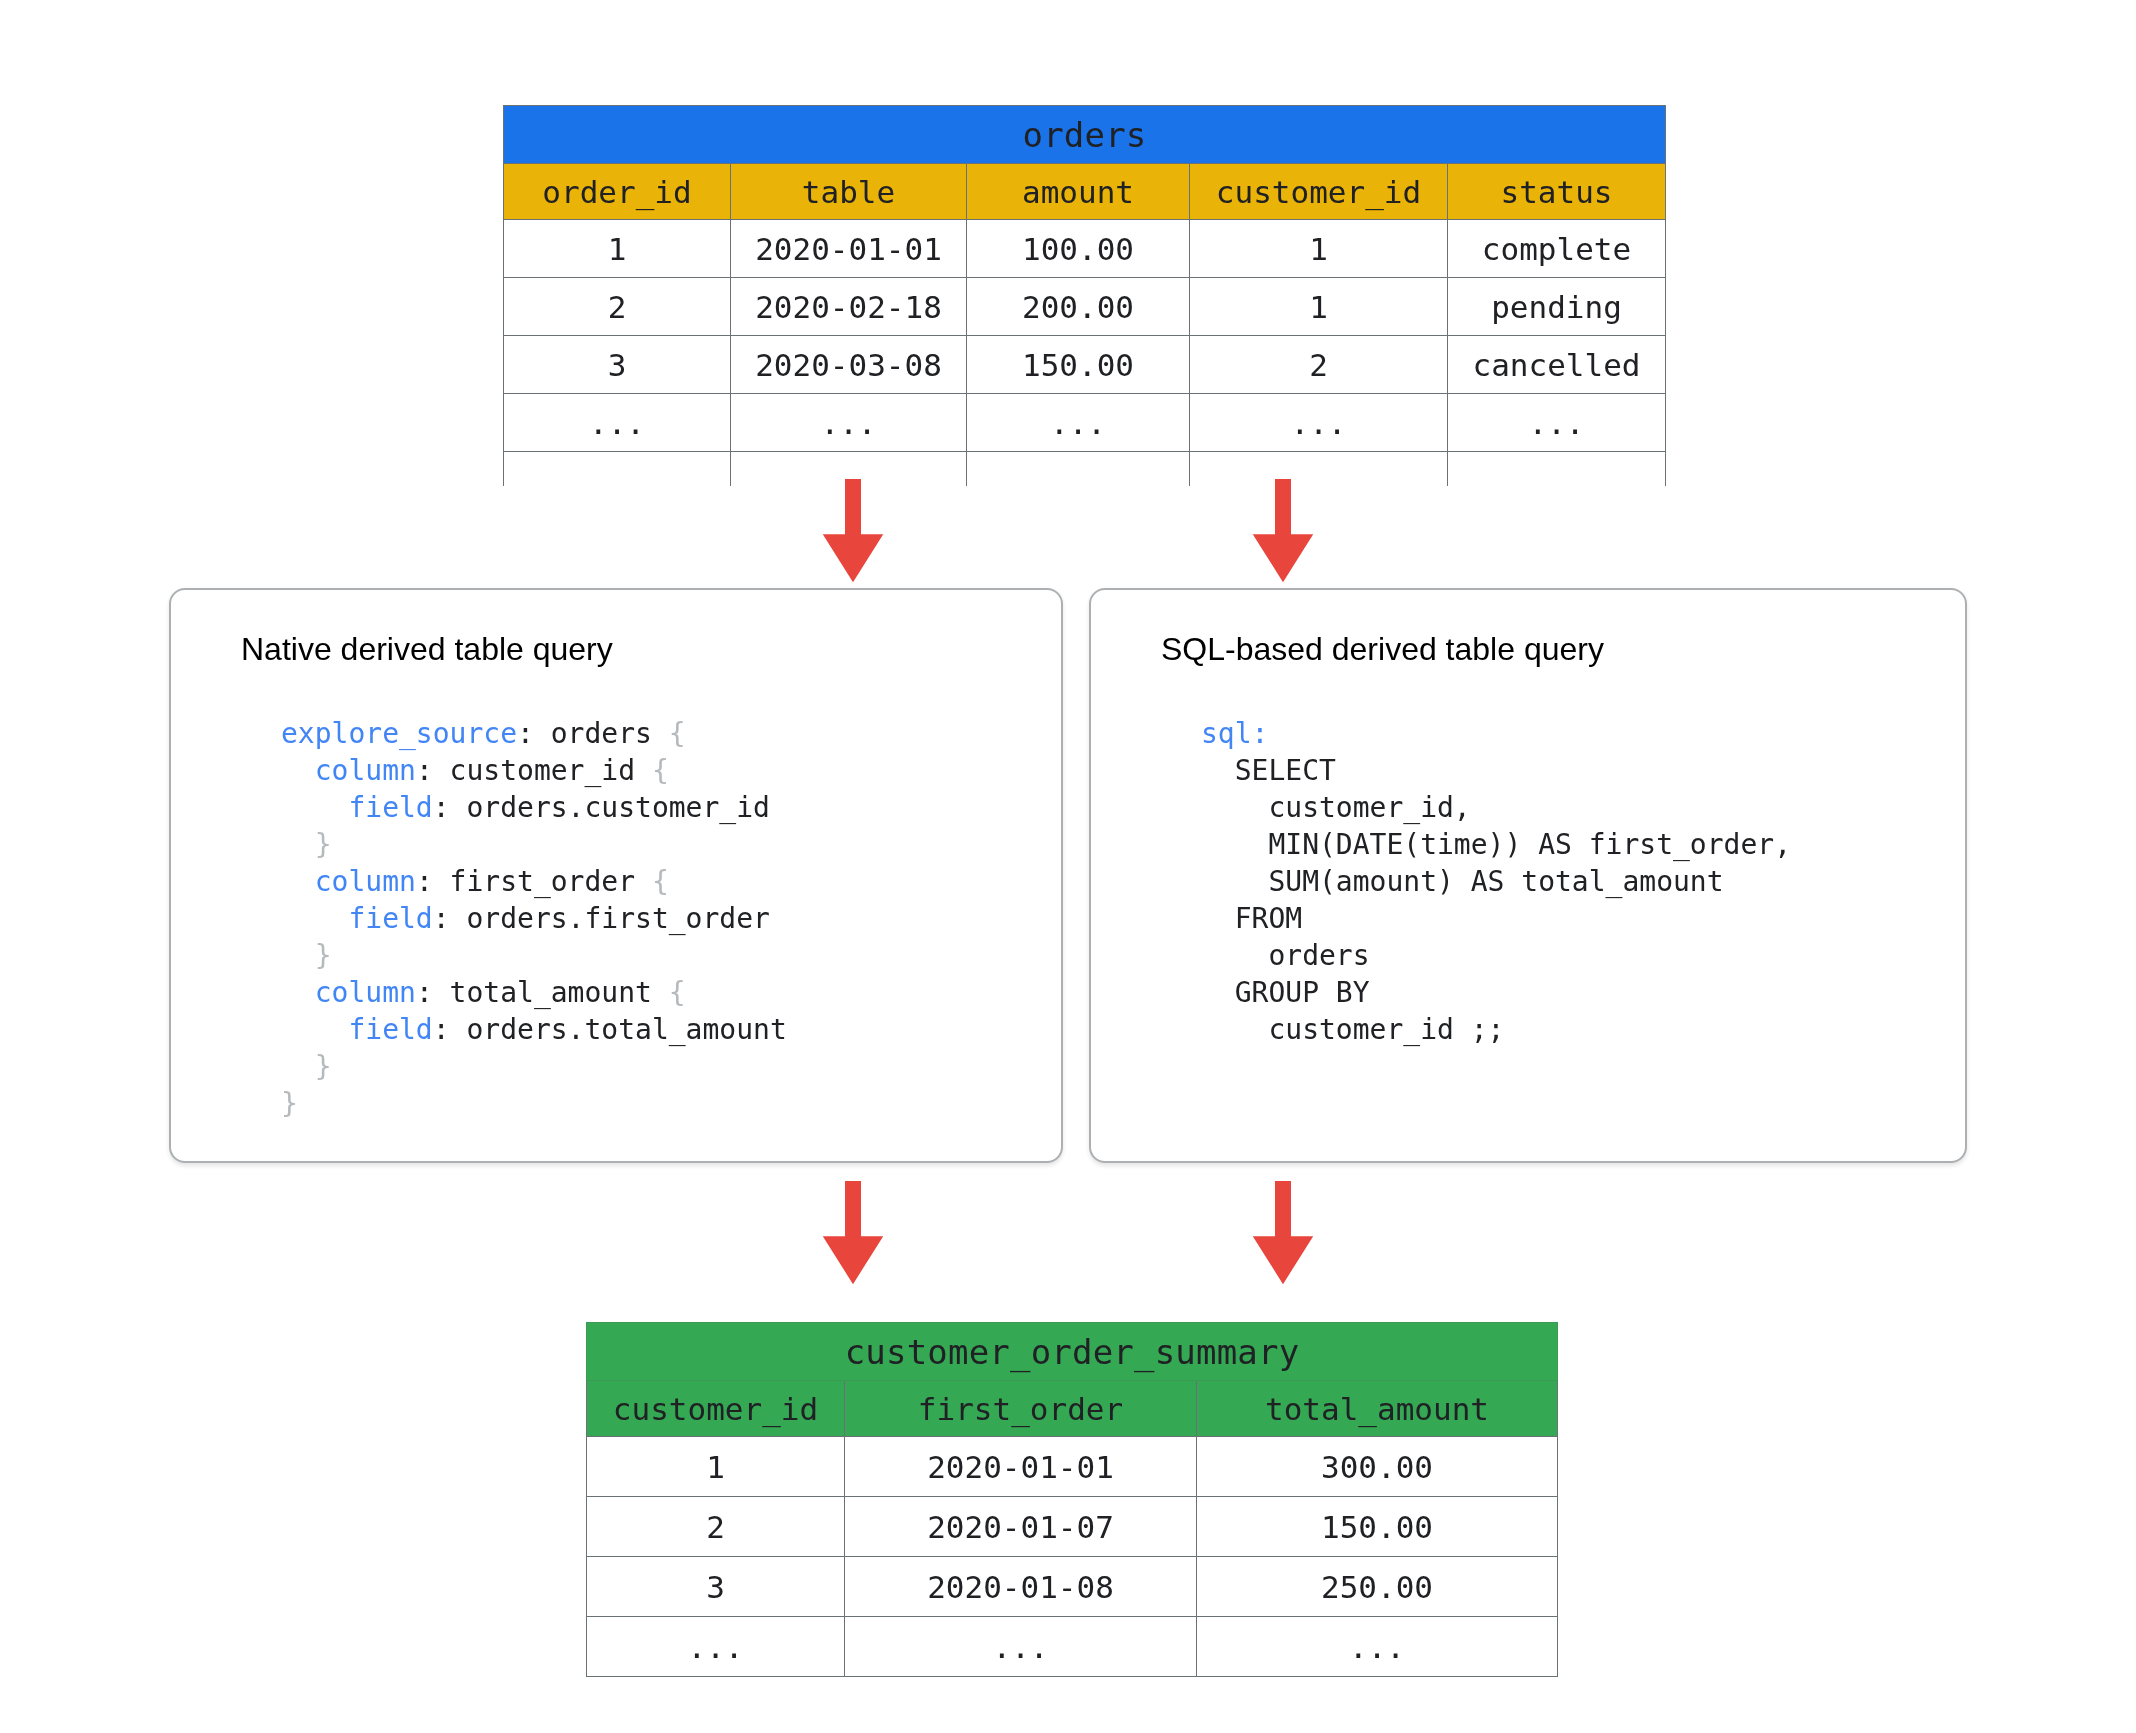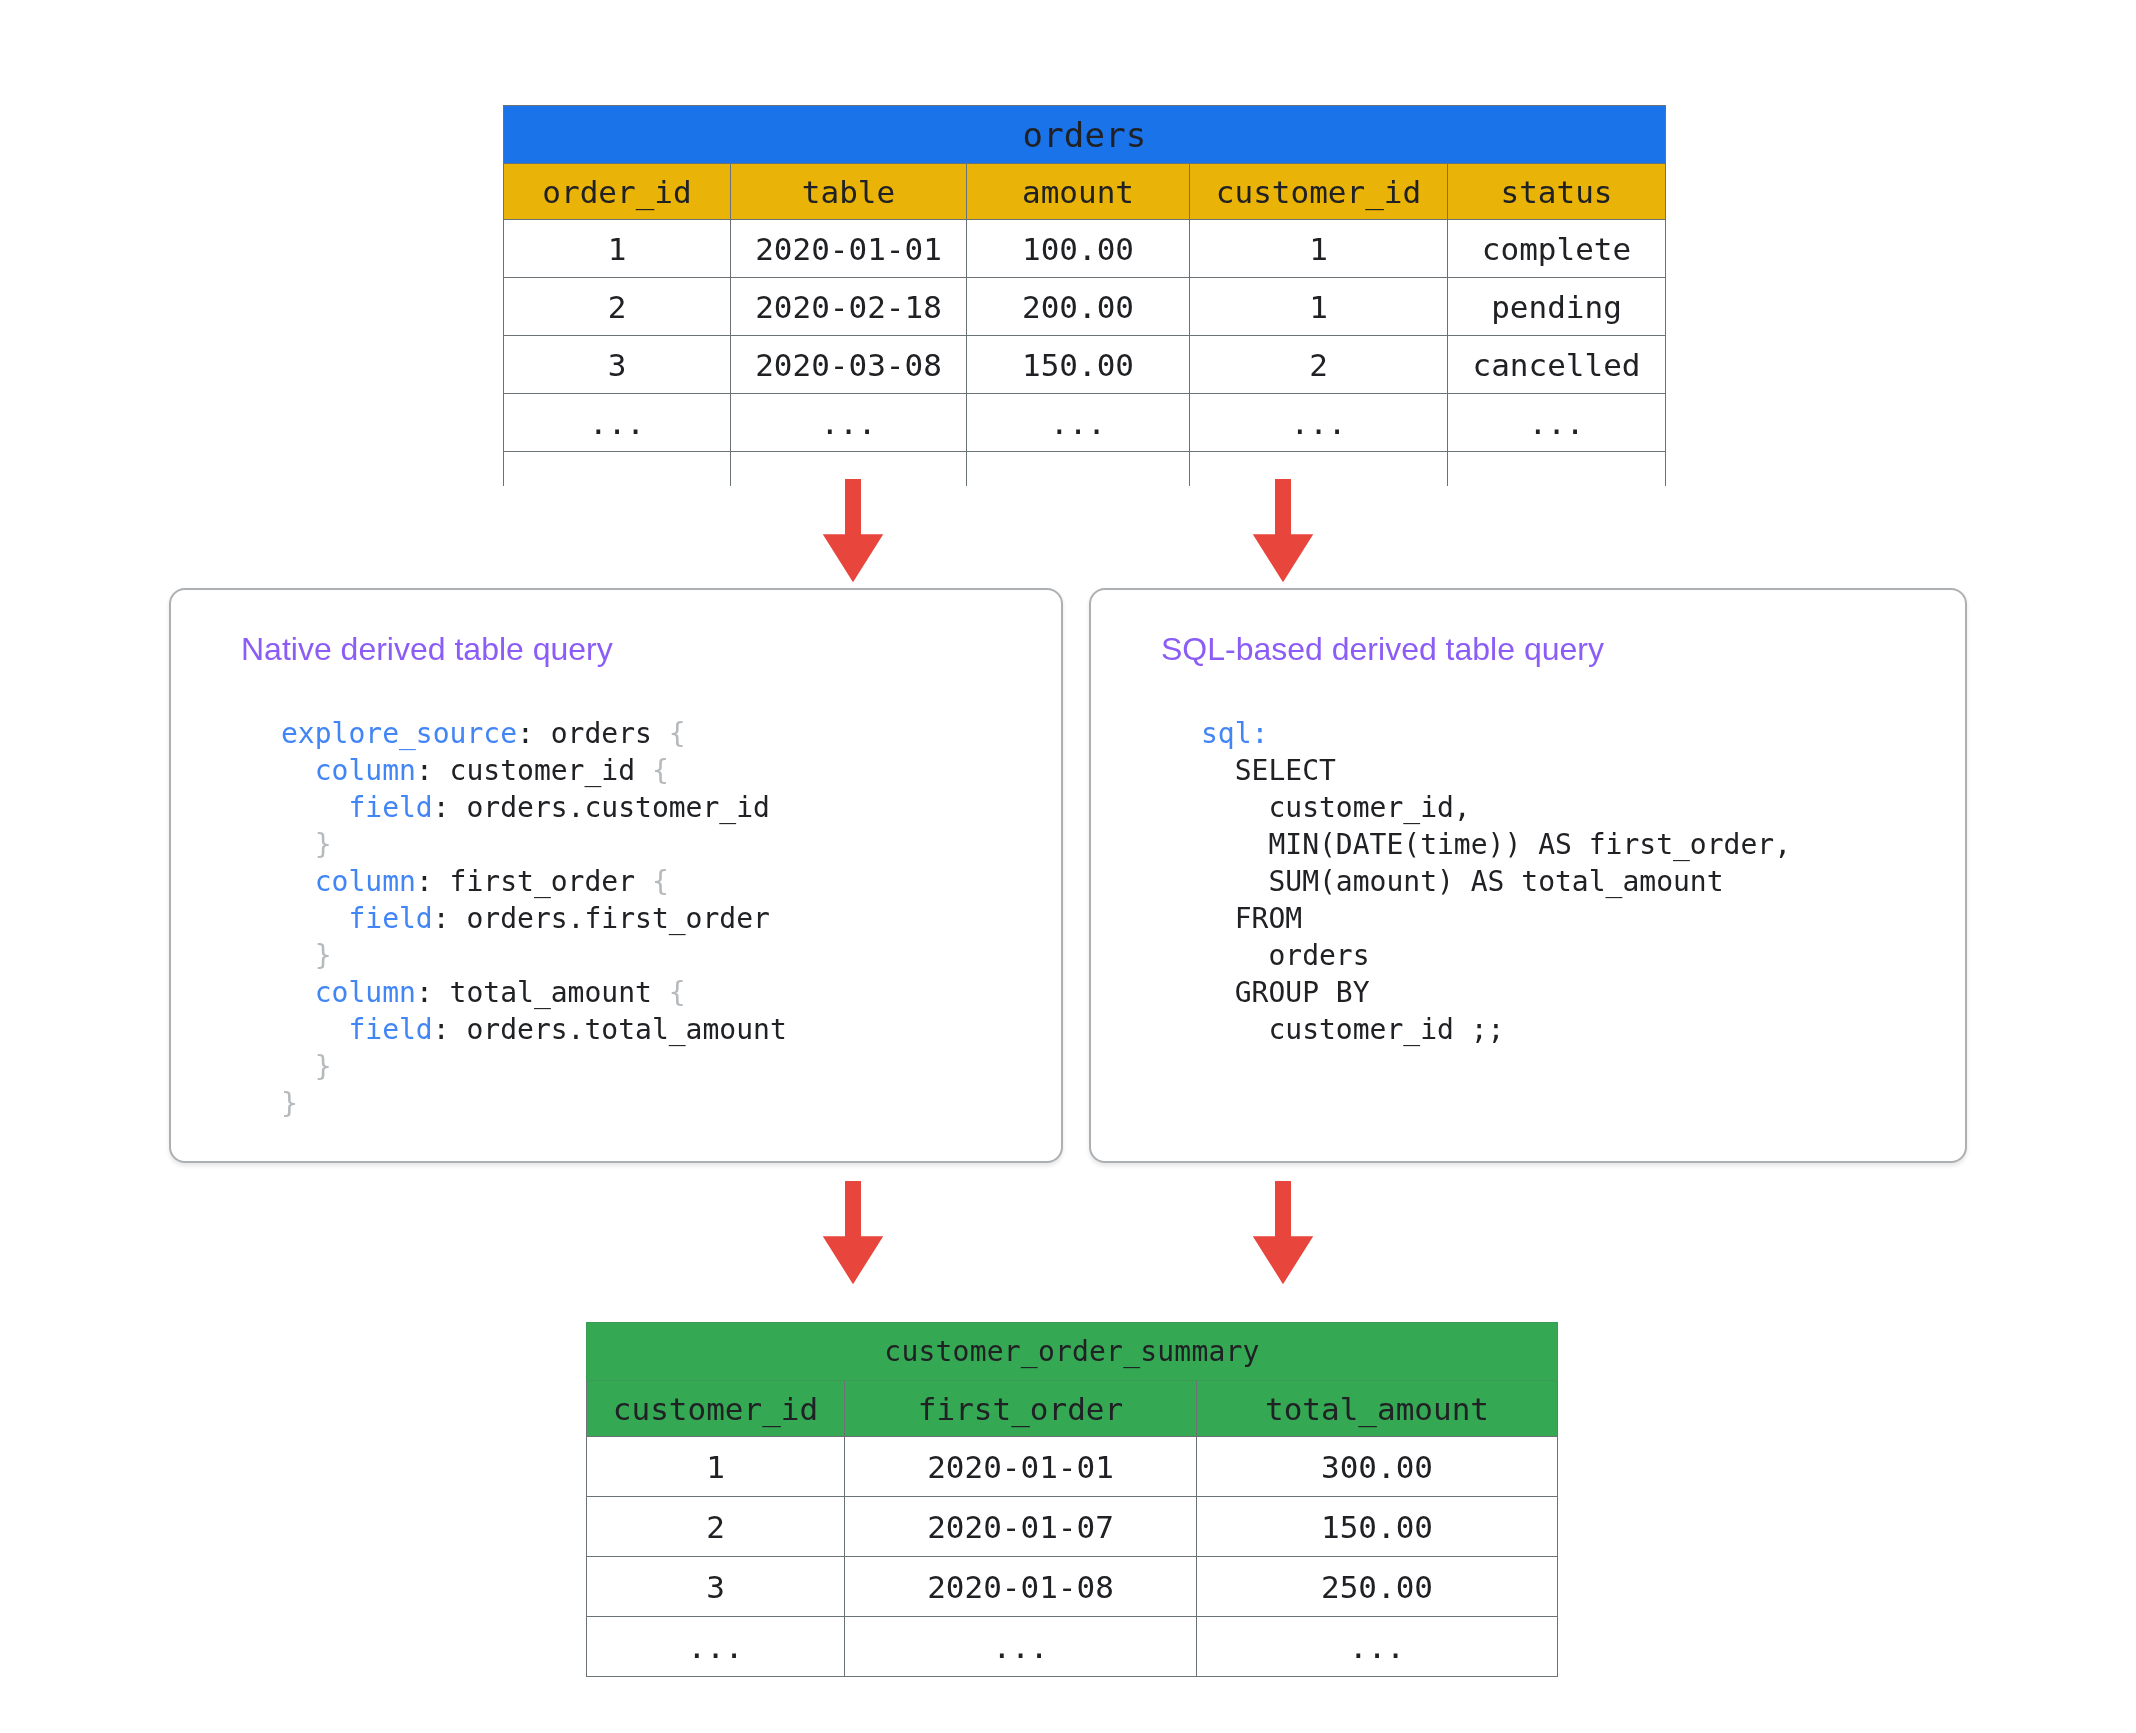--- a/index.html
+++ b/index.html
@@ -70,21 +70,21 @@
   
   #summary-table {
     left: 586px;
     top: 1322px;
     width: 971px;
   }
   #summary-table .tbl-title {
     background: #34a853;
     border-color: #3c9a55;
     height: 57px;
-    font-size: 28px;
+    font-size: 34px;
   }
   #summary-table .tbl-head-cell {
     background: #34a853;
     height: 55px;
     font-size: 31px;
   }
   #summary-table td.body-cell {
     height: 59px;
     font-size: 31px;
   }
@@ -98,21 +98,21 @@
     box-sizing: border-box;
     box-shadow: 0 2.7px 4.5px rgba(0,0,0,0.10);
   }
   #native-box  { left: 169px;  top: 588px; width: 894px; height: 575px; }
   #sql-box     { left: 1089px; top: 588px; width: 878px;  height: 575px; padding-left: 48px; }
 
   .box-title {
     position: absolute;
     left: 70px;
     top: 41px;
-    color: #8b5cf6;
+    color: #000000;
     font-size: 32px;
     font-family: "Liberation Sans", sans-serif;
     white-space: nowrap;
   }
   .code-block {
     position: absolute;
     left: 70px;
     top: 125px;
     font-family: "DejaVu Sans Mono", monospace;
     font-size: 28px;

